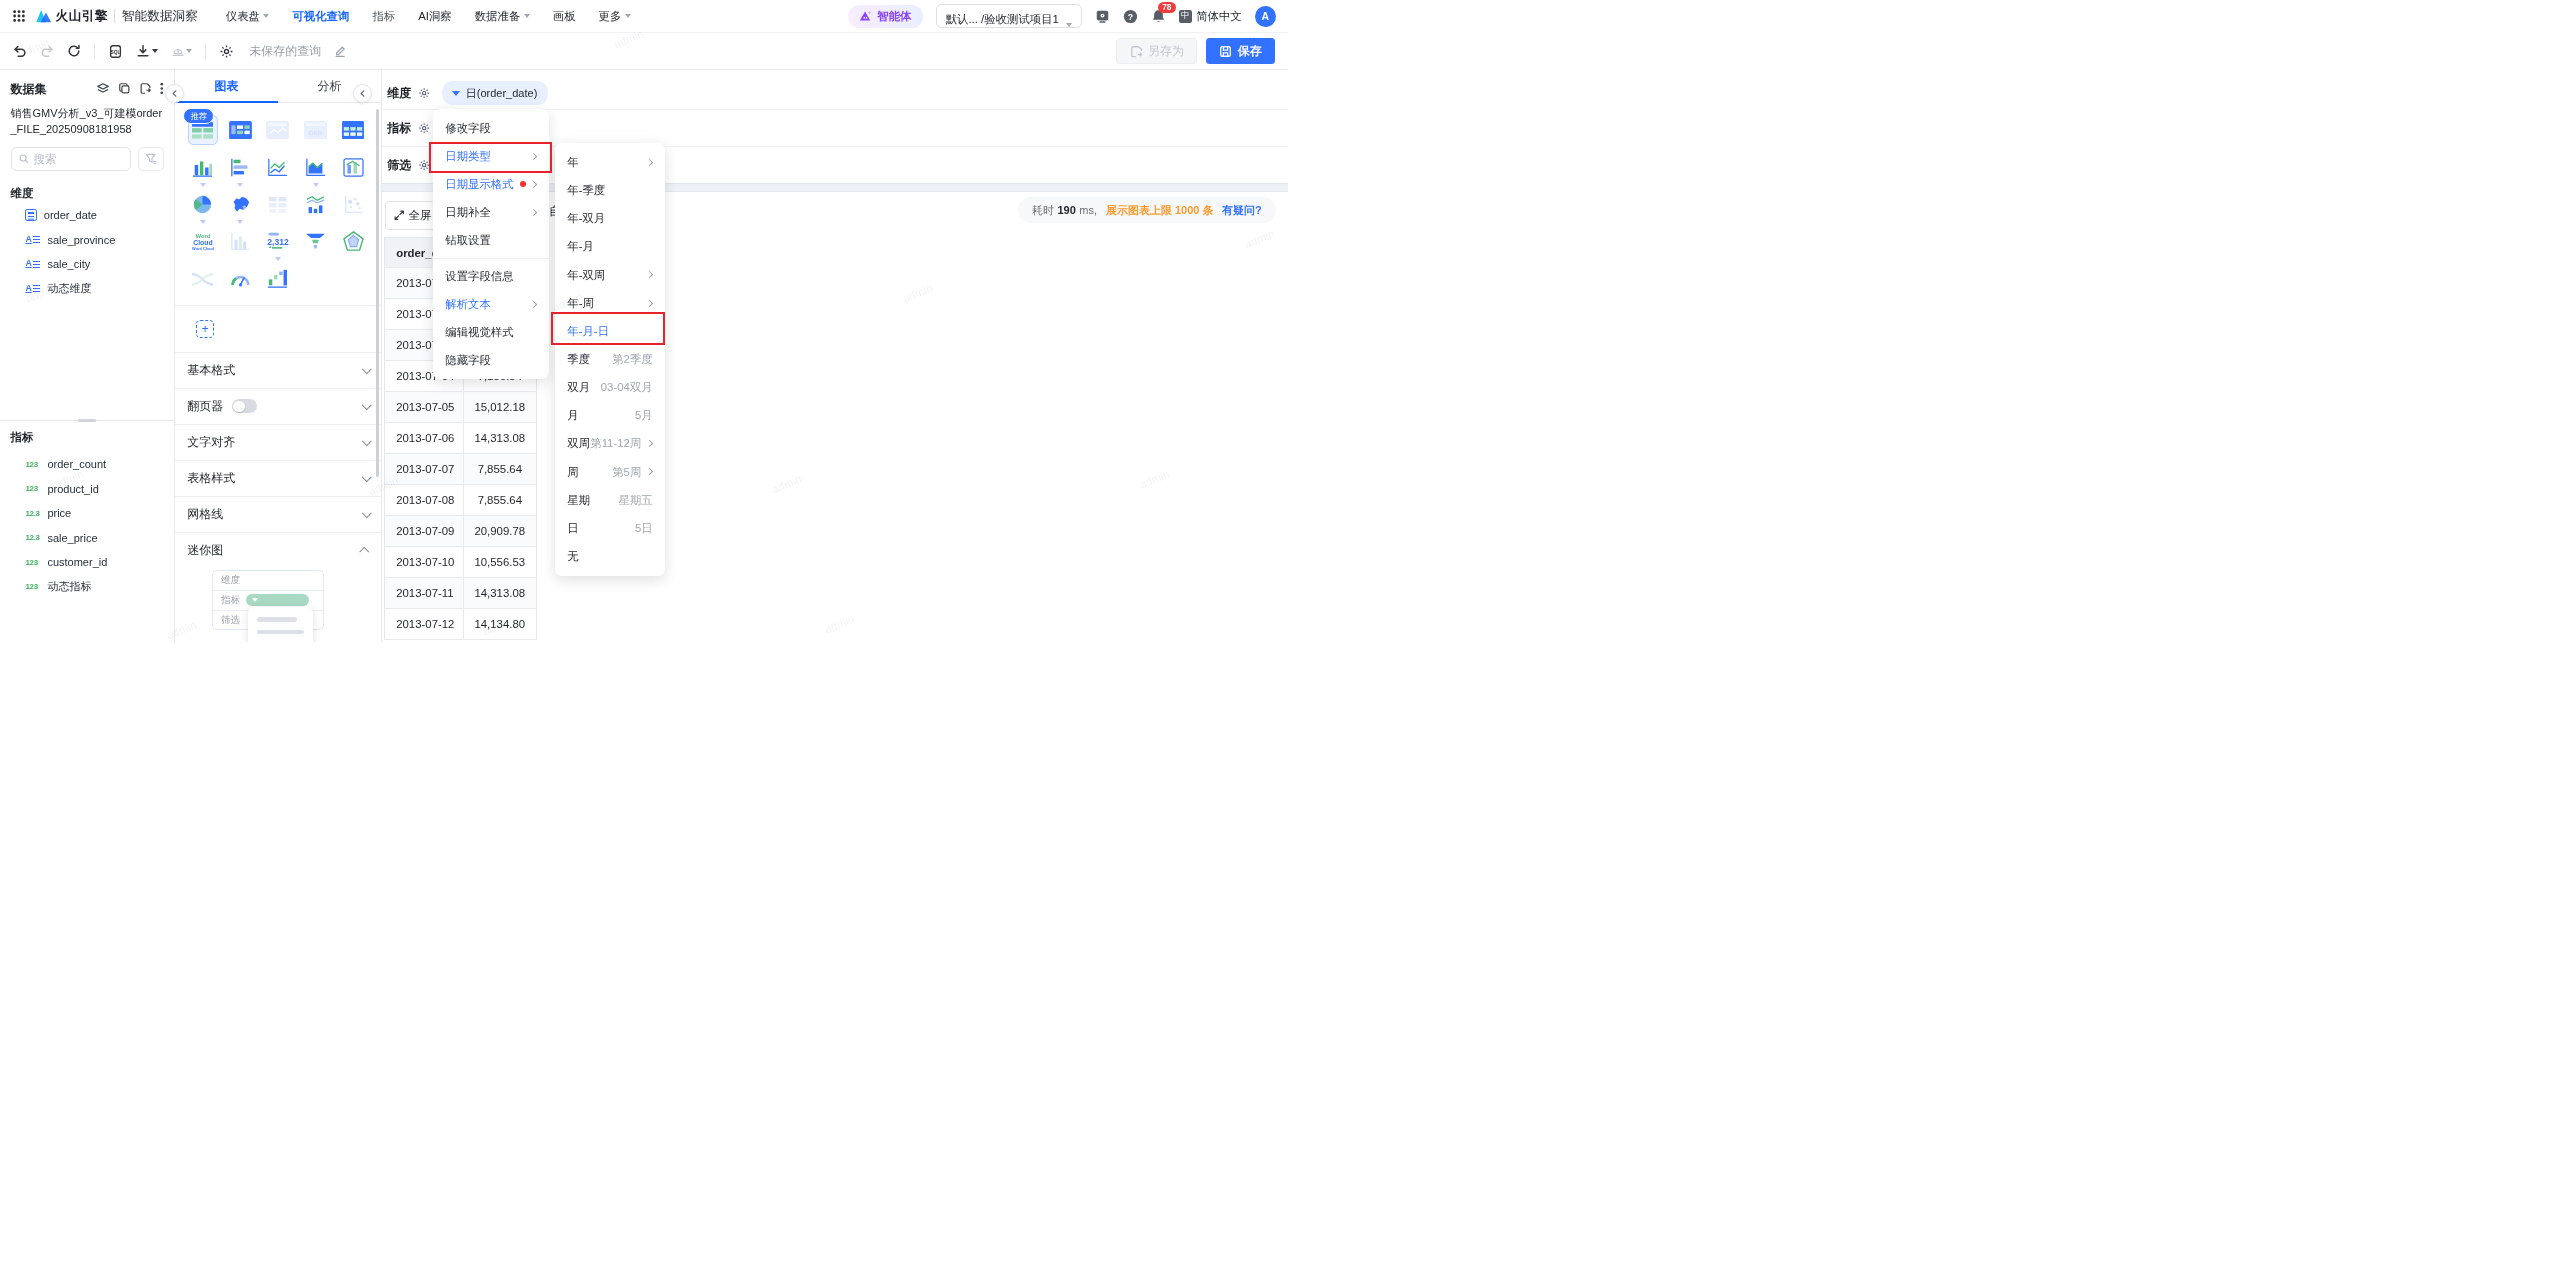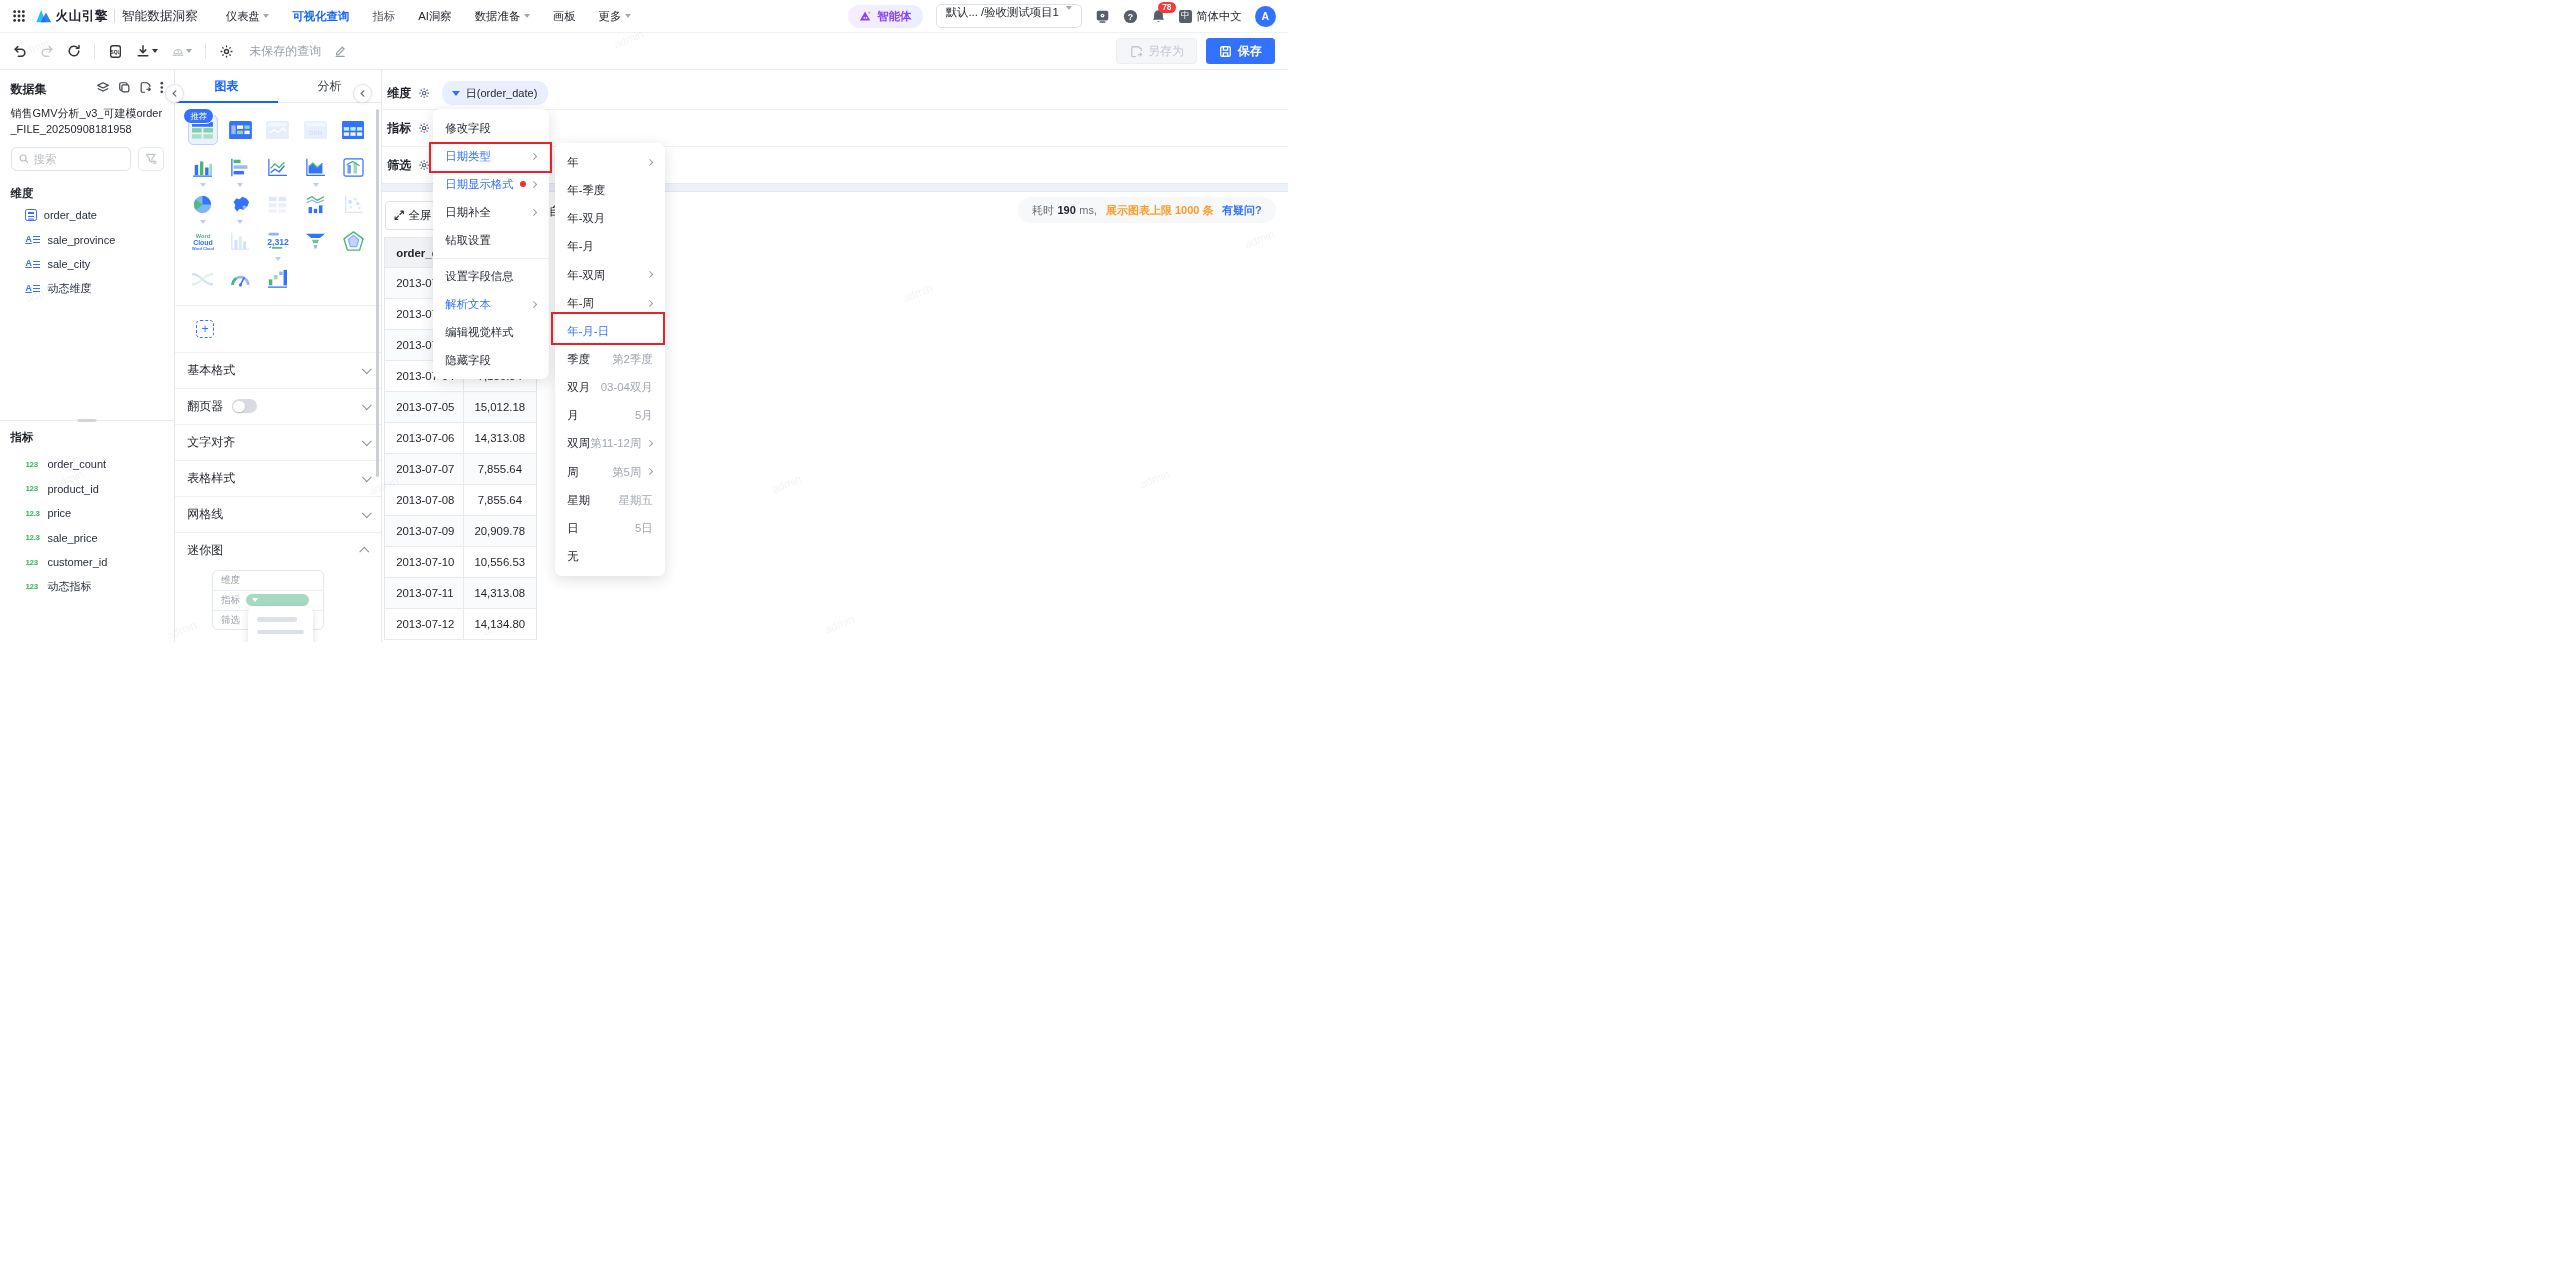--- a/index.html
+++ b/index.html
@@ -18,21 +18,21 @@
   .navmenu { display:flex; align-items:center; gap:23px; margin-left:19px; font-size:11.4px; color:#25282e; }
   .navitem { display:flex; align-items:center; gap:3.5px; cursor:pointer; white-space:nowrap; }
   .navitem.active { color:#1664ff; font-weight:700; }
   .navitem.dim { color:#51565d; }
   .caret { width:0; height:0; border-left:3.5px solid transparent; border-right:3.5px solid transparent;
     border-top:4.4px solid #a3a8b0; margin-top:0.9px; }
   .nav-right { margin-left:auto; display:flex; align-items:center; gap:13px; }
   .agent-pill { display:flex; align-items:center; gap:5.3px; height:23px; padding:0 11.4px;
     border-radius:11.4px; background:linear-gradient(90deg,#f7edff,#e9efff); cursor:pointer; }
   .agent-pill span { font-size:11.4px; font-weight:700; color:#8a46f5; }
-  .proj-select { display:flex; align-items:flex-start; gap:7px; height:24px; padding:0 8.8px;
+  .proj-select { display:flex; align-items:flex-end; gap:7px; height:24px; padding:0 8.8px;
     border:0.9px solid #dde0e6; border-radius:5.3px; font-size:11.4px; cursor:pointer; max-width:158px; }
   .icon-btn { position:relative; display:flex; align-items:center; cursor:pointer; }
   .badge { position:absolute; top:-7px; left:7px; background:#f23c3c; color:#fff; font-size:8.3px;
     font-weight:700; border-radius:8px; padding:1.3px 4.4px; line-height:1.1; }
   .lang { display:flex; align-items:center; gap:4.4px; font-size:11.4px; cursor:pointer; }
   .lang .zh { width:13px; height:13px; background:#575e67; color:#fff; border-radius:2.2px;
     font-size:8.8px; display:flex; align-items:center; justify-content:center; }
   .avatar { width:21px; height:21px; border-radius:50%; background:#3371ff; color:#fff;
     font-size:10.5px; font-weight:700; display:flex; align-items:center; justify-content:center; cursor:pointer; }
 
@@ -54,21 +54,21 @@
   .panel-left { width:175px; border-right:0.9px solid #e7e9ee; position:relative;
     display:flex; flex-direction:column; background:#fff; }
   .panel-chart { width:207px; border-right:0.9px solid #e7e9ee; position:relative; overflow:hidden; background:#fff;}
   .panel-main { flex:1; position:relative; overflow:hidden; background:#fff; }
 
   .collapse-circle { position:absolute; width:19px; height:19px; border-radius:50%;
     background:#fff; border:0.9px solid #e3e5ea; box-shadow:0 0.9px 3.5px rgba(31,35,41,.08);
     display:flex; align-items:center; justify-content:center; z-index:8; cursor:pointer; color:#6b7075;}
 
   
-  .dp-head { display:flex; margin:10.5px 10.5px 0;font-family:Liberation Mono, monospace; }
+  .dp-head { display:flex; align-items:center; margin:10.5px 10.5px 0;font-family:Liberation Mono, monospace; }
   .dp-head .t { font-size:12px; font-weight:700; }
   .dp-icons { margin-left:auto; display:flex; gap:8px; color:#42474e; }
   .dp-icons svg { cursor:pointer; }
   .dp-name { margin:7px 10.5px 0; font-size:11px; line-height:16px; word-break:break-all; }
   .searchrow { display:flex; gap:7px; margin:10.5px 10.5px 0; }
   .searchbox { flex:1; height:24px; border:0.9px solid #dfe2e8; border-radius:5.3px;
     display:flex; align-items:center; gap:5.3px; padding:0 7px; color:#b9bec7; }
   .searchbox input { border:none; outline:none; width:100%; font-size:11.4px; color:#1f2329; }
   .searchbox input::placeholder { color:#b9bec7; }
   .filterbtn { width:25.4px; height:24px; border:0.9px solid #e4e7ec; border-radius:5.3px;

